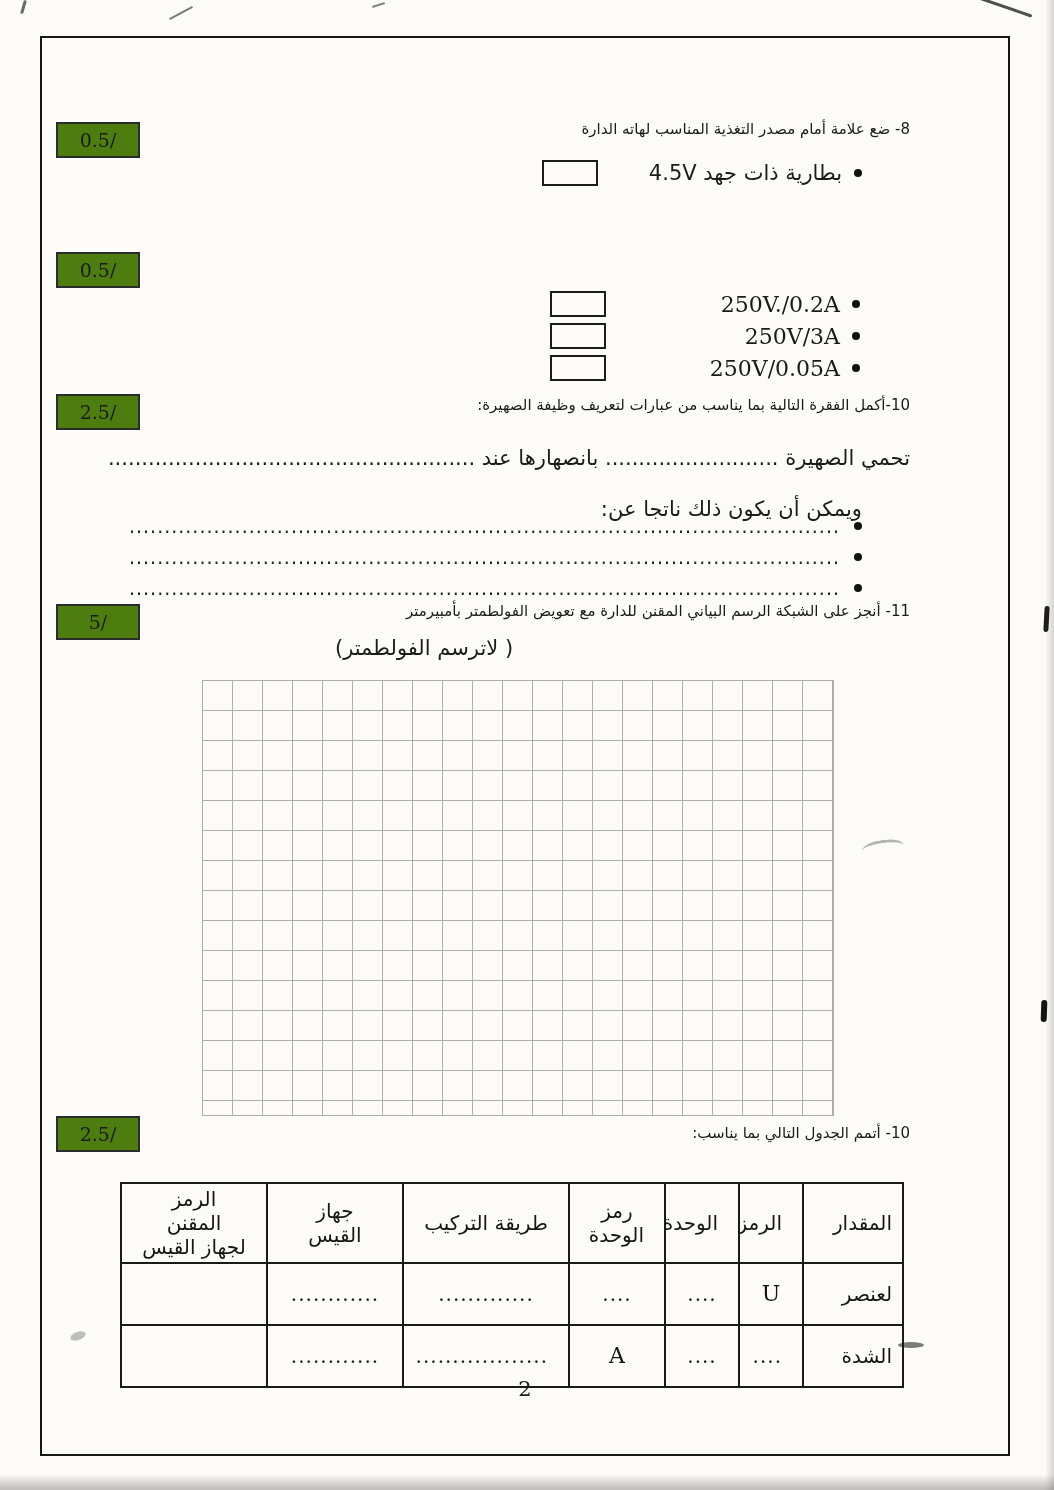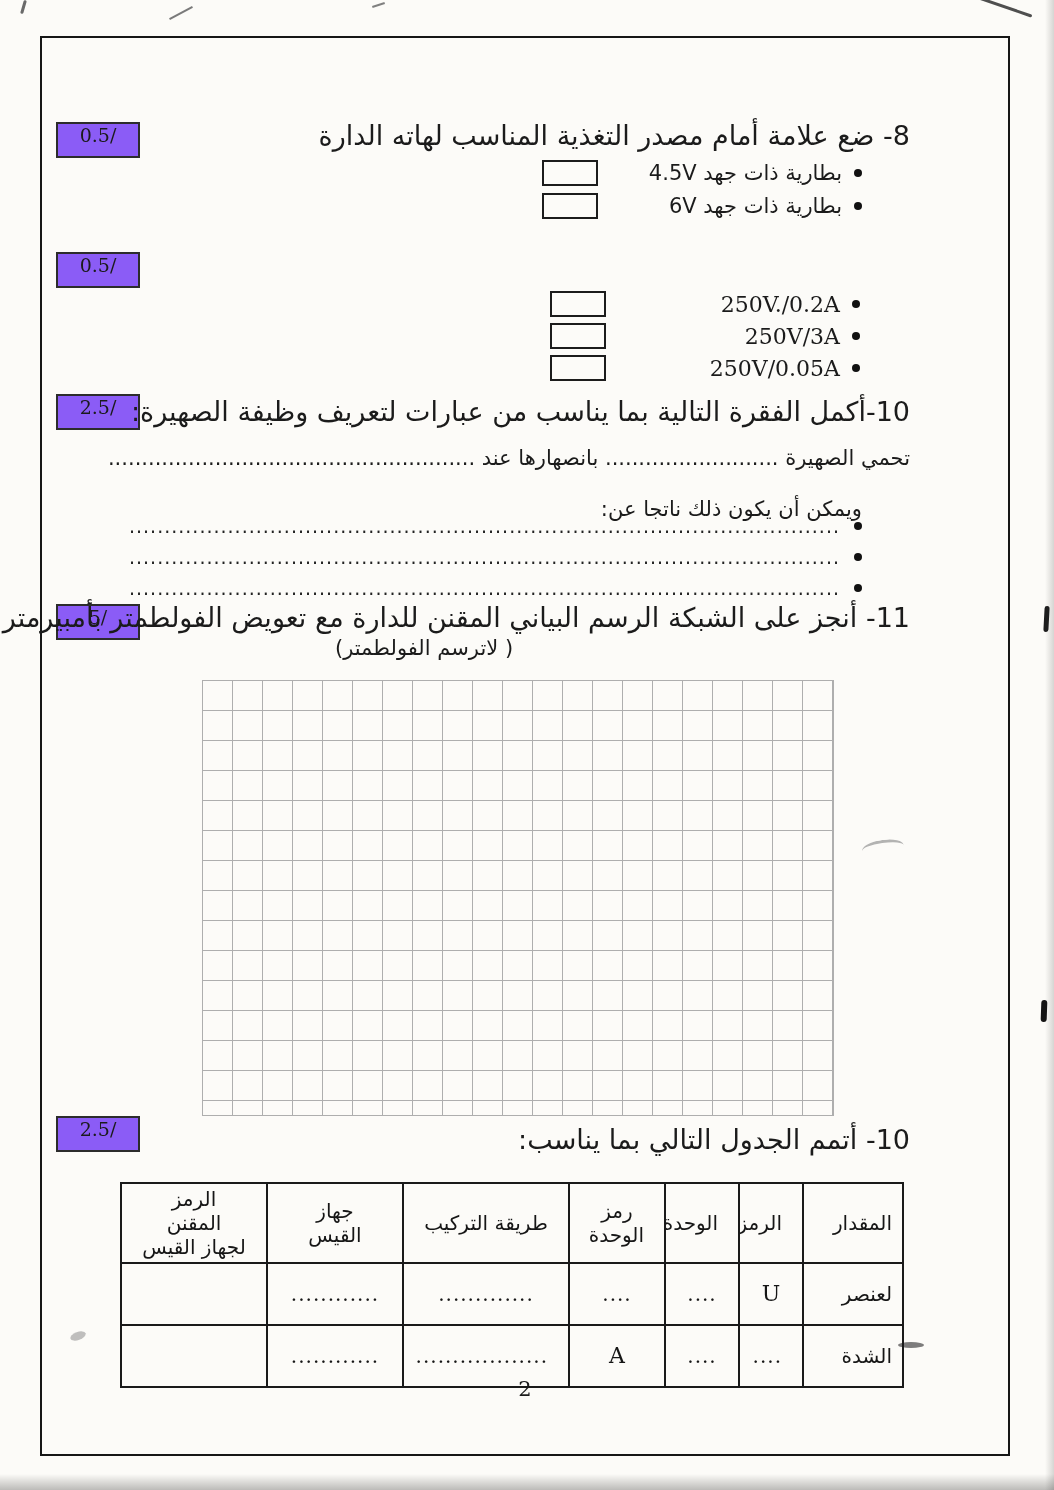--- a/index.html
+++ b/index.html
@@ -9,26 +9,26 @@
     font-family:"DejaVu Sans", sans-serif; color:#1b1b1b;
   }
   .frame {
     position:absolute; left:40px; top:36px; width:966px; height:1416px;
     border:2px solid #161616;
   }
   .frame > * { position:absolute; }
 
   .score-box {
     left:14px; width:80px; height:32px; border:2px solid #2c2c2c;
-    display:flex; align-items:flex-start; justify-content:center;
-    font-family:"DejaVu Serif", serif; font-size:19px; background:#8b5cf6;
+    display:flex; align-items:center; justify-content:center;
+    font-family:"DejaVu Serif", serif; font-size:19px; background:#4d7c0f;
   }
 
   .q-title {
-    right:98px; direction:rtl; font-size:27px; white-space:nowrap; line-height:1.2;
+    right:98px; direction:rtl; font-size:15px; white-space:nowrap; line-height:1.2;
   }
 
   .opts { direction:rtl; }
   .opt-row {
     position:relative; display:flex; flex-direction:row; align-items:center;
     gap:12px; direction:rtl; height:33px;
   }
   .bullet { width:8px; height:8px; border-radius:50%; background:#111; flex:0 0 auto; }
   .opt-label { font-size:21px; white-space:nowrap; }
   .latin { font-family:"DejaVu Serif", serif; font-size:22px; }
@@ -130,25 +130,20 @@
       </div>
     <div class="score-box" style="top:1078px">
         <span>2.5/</span>
       </div>
 
     <div class="q-title" style="top:82px">8- ضع علامة أمام مصدر التغذية المناسب لهاته الدارة</div>
     <div class="opts" style="right:146px; top:118px; width:320px;">
       <div class="opt-row">
         <span class="bullet"></span>
         <span class="opt-label">بطارية ذات جهد 4.5V</span>
-        <span class="checkbox"></span>
-      </div>
-      <div class="opt-row">
-        <span class="bullet"></span>
-        <span class="opt-label">بطارية ذات جهد 6V</span>
         <span class="checkbox"></span>
       </div>
     </div>
 
     <div class="opts" style="right:148px; top:250px; width:310px;">
       <div class="opt-row" style="height:32px">
         <span class="bullet"></span>
         <span class="opt-label latin">250V./0.2A</span>
         <span class="checkbox"></span>
       </div>

